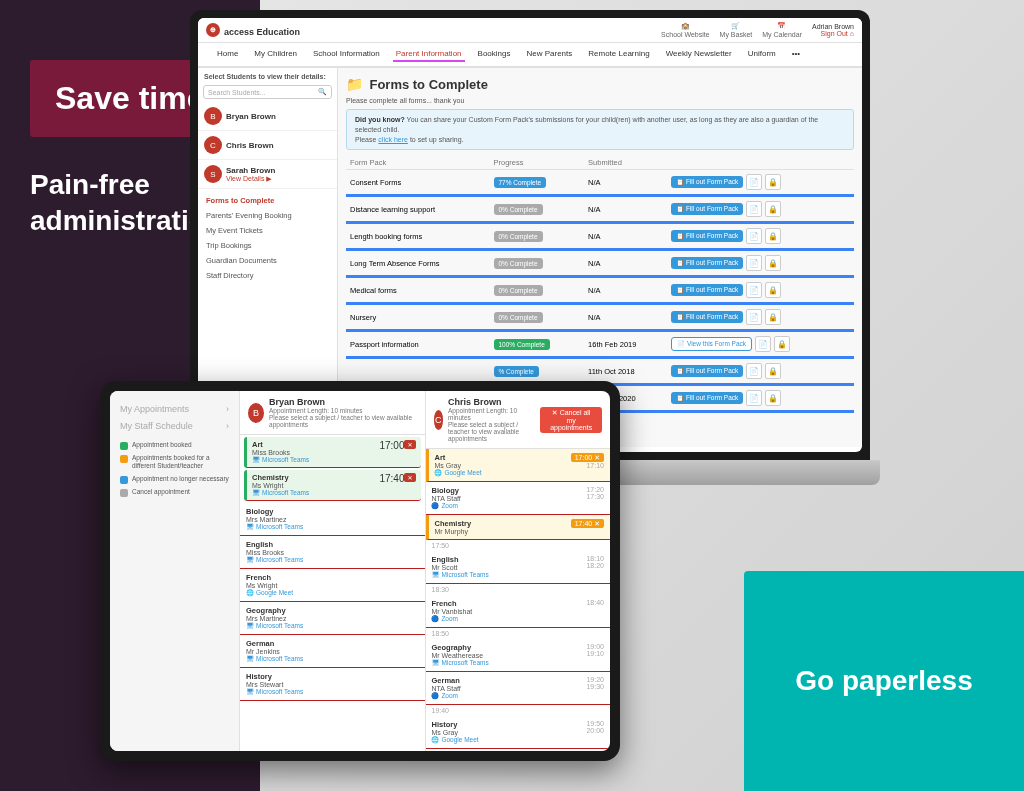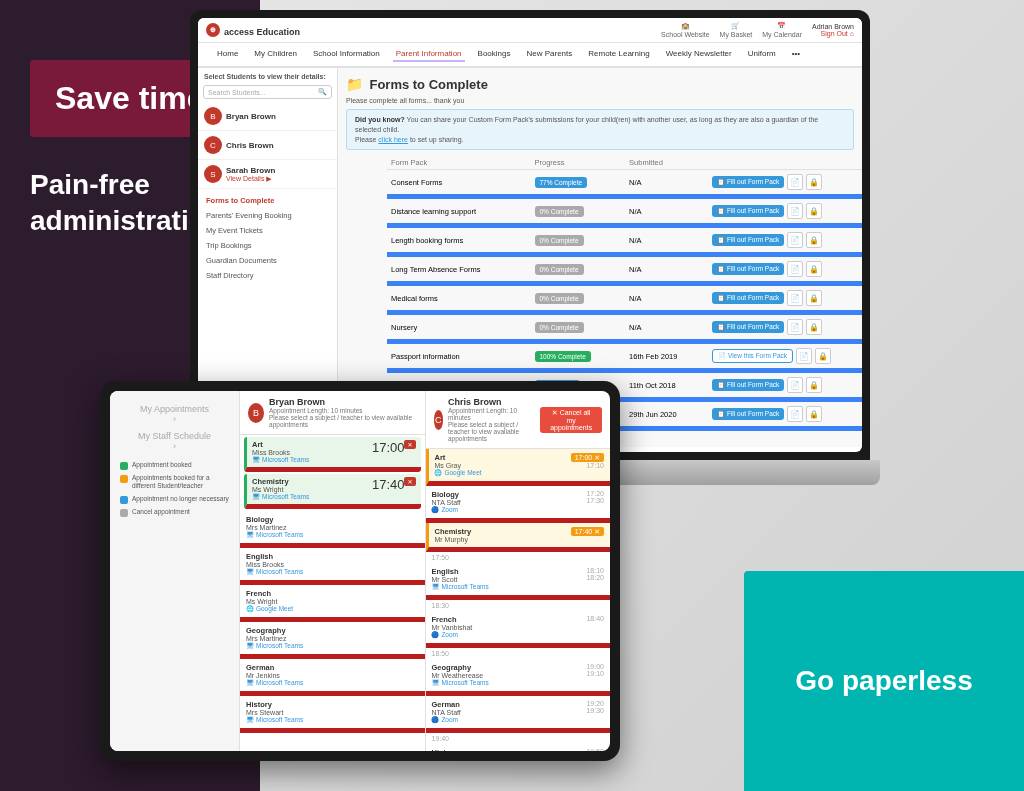--- a/index.html
+++ b/index.html
@@ -195,21 +195,21 @@
     .nav-item {
       font-size: 8px;
       color: #333;
       cursor: pointer;
       padding: 2px 3px;
       white-space: nowrap;
     }
 
     .nav-item.active {
       color: #c0392b;
-      border-bottom: 2px solid #c4b5fd;
+      border-bottom: 2px solid #d946ef;
     }
 
     
     .main-content {
       display: flex;
       height: calc(100% - 55px);
     }
 
     
     .sidebar {
@@ -336,34 +336,33 @@
     .info-box a {
       color: #3498db;
       text-decoration: underline;
     }
 
     
     .forms-table {
       width: 100%;
       border-collapse: collapse;
       font-size: 7.5px;
-      margin-left: 41px;
     }
 
     .forms-table th {
       color: #777;
       font-weight: normal;
       text-align: left;
       padding: 2px 4px;
       border-bottom: 1px solid #e0e0e0;
     }
 
     .forms-table td {
       padding: 4px 4px;
-      border-bottom: 5px solid #3b82f6;
+      border-bottom: 3px solid #3b82f6;
       vertical-align: middle;
     }
 
     .progress-badge {
       padding: 2px 5px;
       border-radius: 3px;
       font-size: 6.5px;
       color: white;
       white-space: nowrap;
     }
@@ -458,21 +457,20 @@
       padding: 8px 0;
     }
 
     .tablet-sidebar-section {
       padding: 5px 10px 2px;
       font-size: 7.5px;
       color: #333;
       display: flex;
       align-items: center;
       justify-content: space-between;
-      flex-direction: column;
     }
 
     .tablet-sidebar-section span {
       color: #aaa;
       font-size: 9px;
     }
 
     .legend-item {
       display: flex;
       align-items: flex-start;
@@ -540,41 +538,41 @@
       color: #777;
     }
 
     .appt-items {
       overflow-y: auto;
       height: calc(100% - 50px);
     }
 
     .appt-item {
       padding: 4px 6px;
-      border-bottom: 5px solid #b91c1c;
+      border-bottom: 1px solid #b91c1c;
     }
 
     .appt-subject {
       font-size: 7.5px;
       font-weight: bold;
       color: #333;
     }
 
     .appt-teacher {
       font-size: 7px;
       color: #555;
     }
 
     .appt-platform {
       font-size: 6.5px;
       color: #3498db;
     }
 
     .appt-time {
-      font-size: 13px;
+      font-size: 10px;
       color: #333;
       float: right;
     }
 
     .appt-header-row {
       display: flex;
       justify-content: space-between;
       align-items: flex-start;
     }
 

